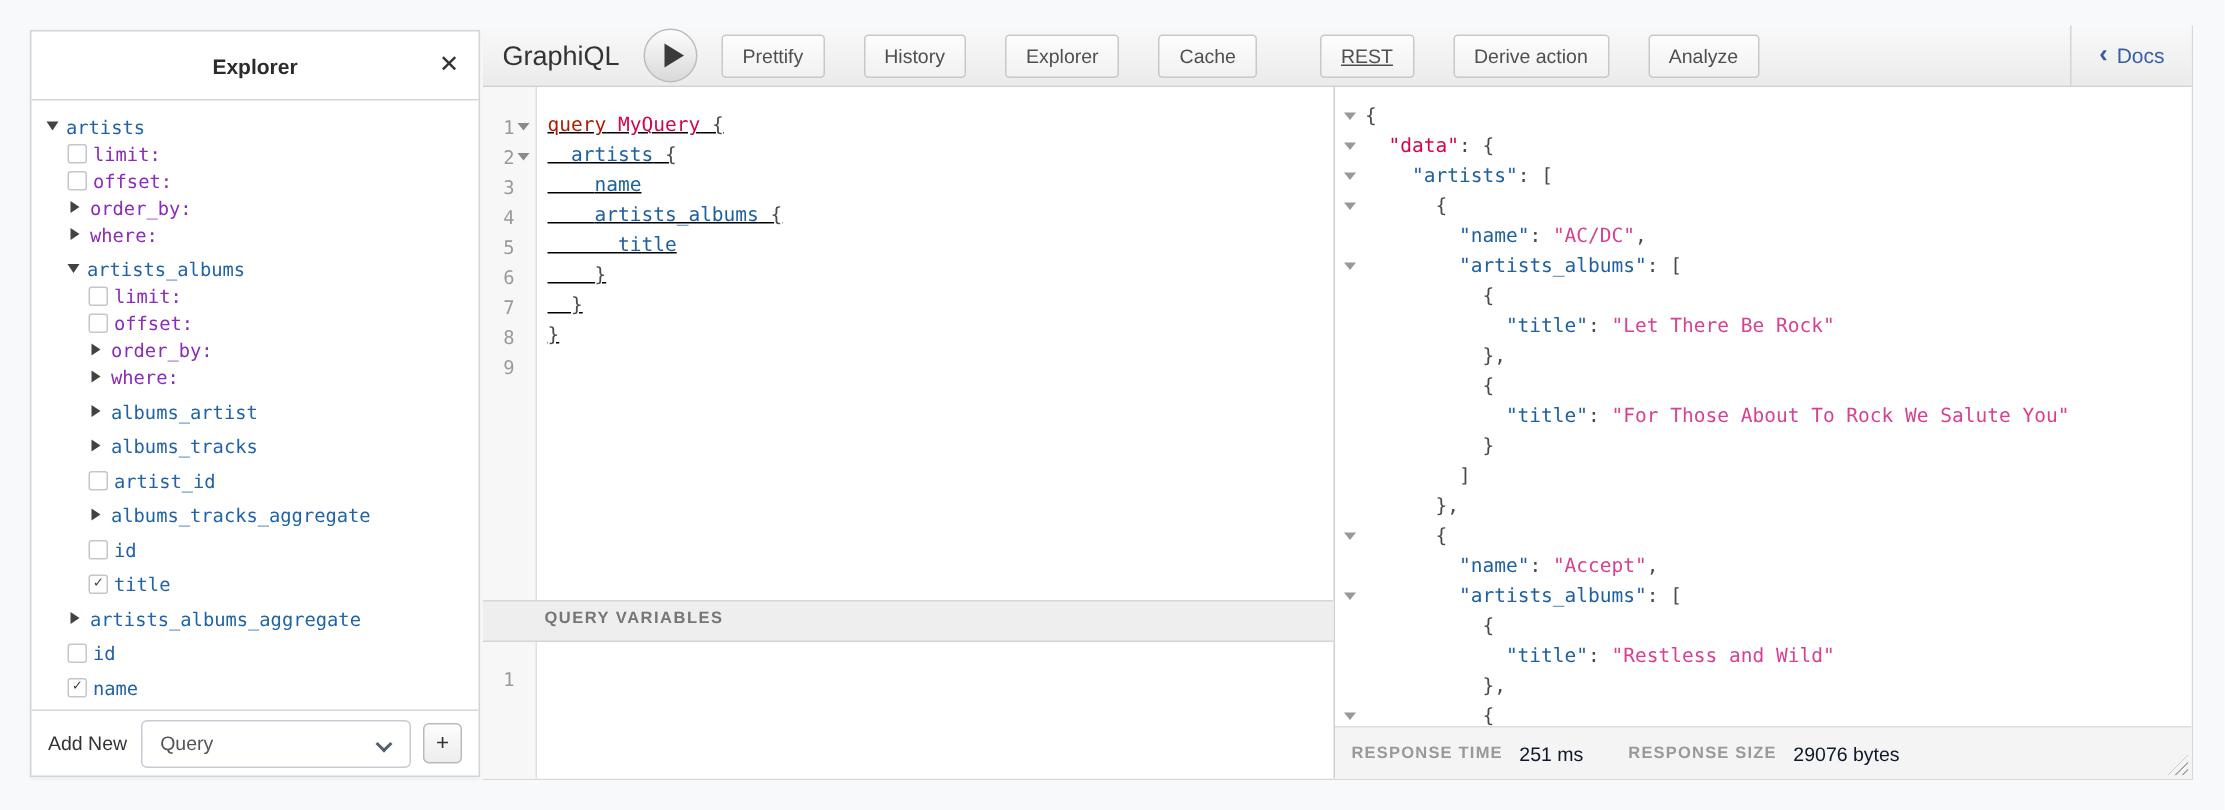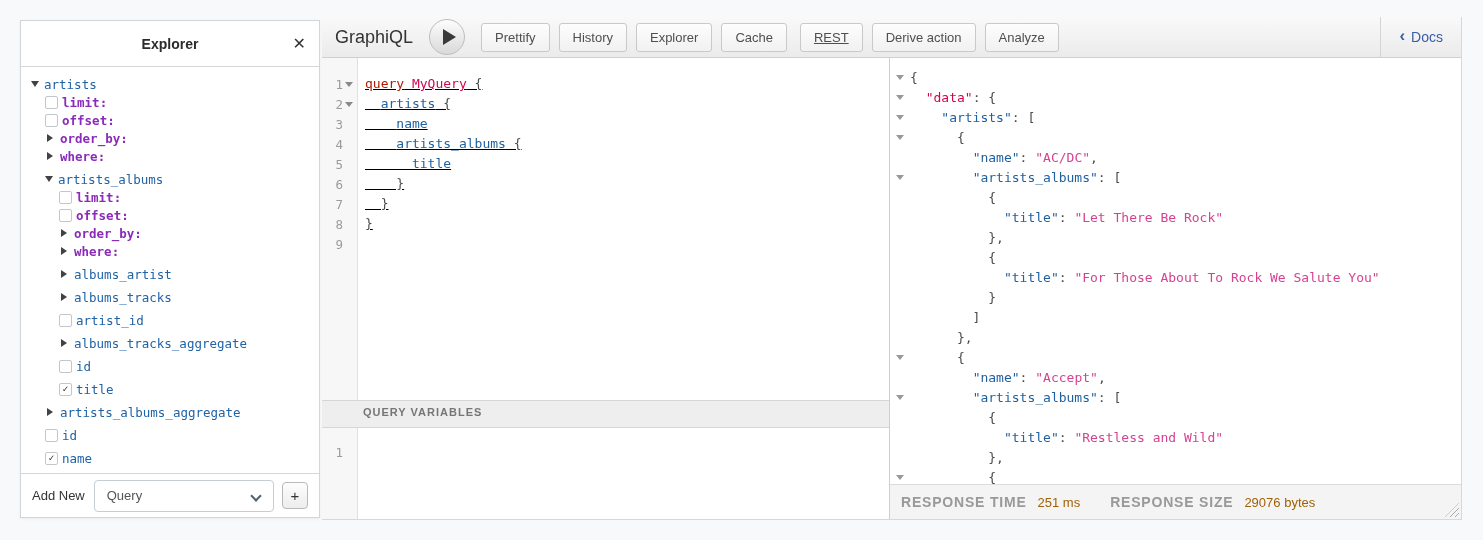--- a/index.html
+++ b/index.html
@@ -10,25 +10,25 @@
   .app { position:absolute; left:322px; top:17px; width:1140px; height:503px;
          background:#fff; border-right:1px solid #d8d8d8; border-bottom:1px solid #d8d8d8; }
   .toolbar { height:41px; background:linear-gradient(#f9f9f9,#ebebeb); border-bottom:1px solid #d0d0d0;
              display:flex; align-items:center; padding-left:13px; position:relative; }
   .app-title { font-size:18px; color:#333; margin-right:16px; }
   .exec-btn { width:36px; height:36px; border-radius:50%; border:1px solid #bdbdbd;
               background:linear-gradient(#fdfdfd,#d9d9d9); display:flex; align-items:center; justify-content:center;
               margin-right:16px; cursor:pointer; }
   .exec-tri { width:0; height:0; border-left:13px solid #3a3a3a; border-top:8px solid transparent;
               border-bottom:8px solid transparent; margin-left:4px; }
-  .tb-buttons { display:flex; align-items:flex-start; gap:9px; }
+  .tb-buttons { display:flex; align-items:flex-start; gap:26px; }
   .tb-btn { font-family:"Liberation Sans", sans-serif; font-size:13px; color:#4f4f4f;
             background:linear-gradient(#fdfdfd,#f1f1f1); border:1px solid #c9c9c9; border-radius:3px;
             padding:6px 13px; cursor:pointer; white-space:nowrap; }
-  .tb-btn.gap-before { margin-left:4px;text-decoration:underline; }
+  .tb-btn.gap-before { margin-left:16px;text-decoration:underline; }
   .docs-btn { position:absolute; right:0; top:0; height:100%; display:flex; align-items:center;
               padding:0 18px; border-left:1px solid #d4d4d4; color:#3a5da8; font-size:14px; cursor:pointer; }
   .docs-chevron { font-size:17px; font-weight:bold; margin-right:6px; position:relative; top:-1px; }
 
   .workspace { display:flex; height:461px; }
   .query-pane { width:568px; border-right:1px solid #cfcfcf; display:flex; flex-direction:column; background:#fff; }
   .editor { height:342px; display:flex; overflow:hidden; }
   .gutter { width:36px; background:#f7f7f7; border-right:1px solid #e0e0e0; padding-top:16px; }
   .gutter-row { height:20px; display:flex; align-items:center; justify-content:flex-end; padding-right:3px; }
   .gutter-num { font-family:"DejaVu Sans Mono", monospace; font-size:12.5px; color:#9b9b9b; }
@@ -52,22 +52,22 @@
 
   
   .result-pane { flex:1; position:relative; background:#fff; overflow:hidden; }
   .result-code { padding:10px 0 0 20px; }
   .result-line { height:20px; white-space:pre; font-family:"DejaVu Sans Mono", monospace; font-size:13px;
                  line-height:20px; position:relative; }
   .result-fold { position:absolute; left:-14px; top:7px; width:0; height:0;
                  border-top:5px solid #999; border-left:4px solid transparent; border-right:4px solid transparent; }
   .result-footer { position:absolute; left:0; right:0; bottom:0; height:35px; background:#f4f4f4;
                    border-top:1px solid #dcdcdc; display:flex; align-items:center; padding-left:11px; }
-  .stat-label { font-size:14px; font-weight:bold; color:#999; letter-spacing:0.8px; margin-right:11px; }
-  .stat-value { font-size:13px; color:#a16207; margin-right:30px; }
+  .stat-label { font-size:11px; font-weight:bold; color:#999; letter-spacing:0.8px; margin-right:11px; }
+  .stat-value { font-size:13px; color:#0f172a; margin-right:30px; }
   .resize-handle { position:absolute; right:2px; bottom:2px; width:14px; height:14px;
                    background:repeating-linear-gradient(-45deg, transparent 0 2.5px, #a9a9a9 2.5px 3.5px);
                    clip-path:polygon(100% 0, 100% 100%, 0 100%); cursor:nwse-resize; }
 
   
   .explorer-card { position:absolute; left:20px; top:20px; width:300px; height:498px; background:#fff;
                    border:1px solid #d2d5d9; box-shadow:0 1px 3px rgba(0,0,0,0.06); z-index:3;
                    display:flex; flex-direction:column; }
   .explorer-header { height:46px; border-bottom:1px solid #d6d6d6; position:relative;
                      display:flex; align-items:center; justify-content:center; flex:none; }
@@ -83,21 +83,21 @@
   .tree-row.ind-2 { padding-left:28px; }
   .caret { display:inline-block; margin-right:5px; flex:none; }
   .caret.down { width:0; height:0; border-top:6px solid #424242; border-left:4.5px solid transparent;
                 border-right:4.5px solid transparent; }
   .caret.right { width:0; height:0; border-left:6px solid #424242; border-top:4.5px solid transparent;
                  border-bottom:4.5px solid transparent; margin-left:2px; margin-right:7px; }
   .cb { width:13px; height:13px; border:1px solid #c3c7cc; border-radius:2px; background:#fff;
         margin-right:4px; flex:none; display:flex; align-items:center; justify-content:center;
         font-size:10px; color:#3c3c3c; line-height:1; }
   .tree-label.field { color:#2163a6; }
-  .tree-label.arg { color:#8B2BB9;font-weight:bold; }
+  .tree-label.arg { color:#8B2BB9; }
   .explorer-footer { height:44px; border-top:1px solid #d6d6d6; display:flex; align-items:center;
                      padding:0 11px; flex:none; }
   .addnew-label { font-size:13px; color:#333; margin-right:9px; white-space:nowrap; }
   .type-select { flex:1; height:32px; border:1px solid #c6ccd4; border-radius:4px; display:flex;
                  align-items:center; padding:0 12px; color:#555; font-size:13px; cursor:pointer;
                  position:relative; background:#fff; }
   .select-chevron { position:absolute; right:13px; top:11px; width:8px; height:8px;
                     border-right:2px solid #55606e; border-bottom:2px solid #55606e; transform:rotate(45deg); }
   .plus-btn { width:26px; height:27px; margin-left:8px; border:1px solid #b9b9b9; border-radius:4px;
               background:linear-gradient(#fdfdfd,#ededed); color:#333; font-size:15px; display:flex;

